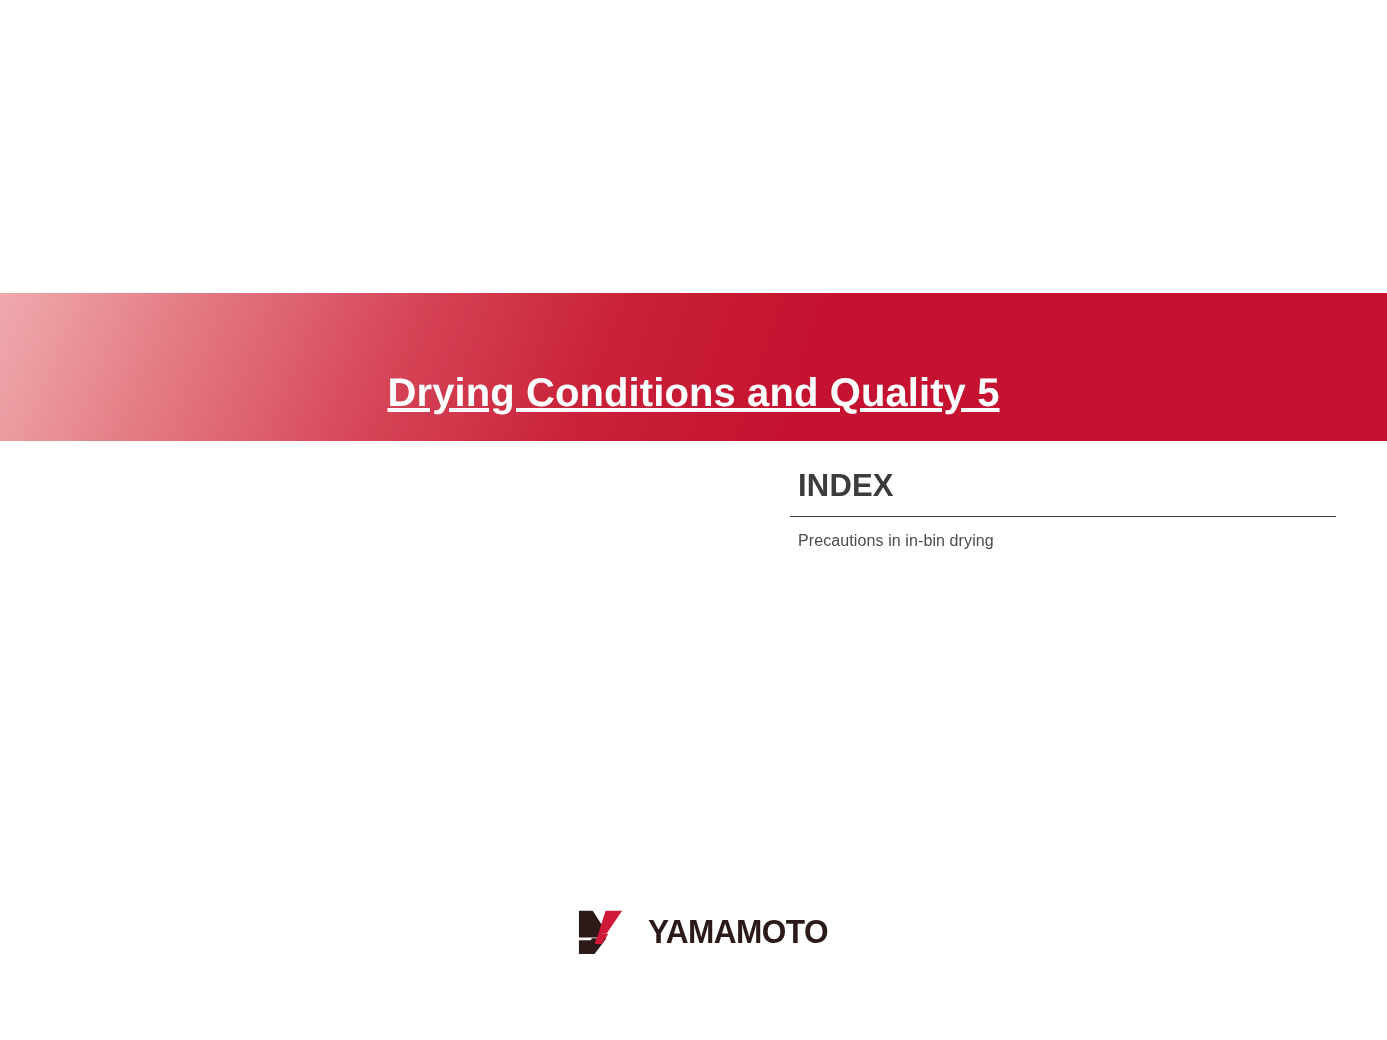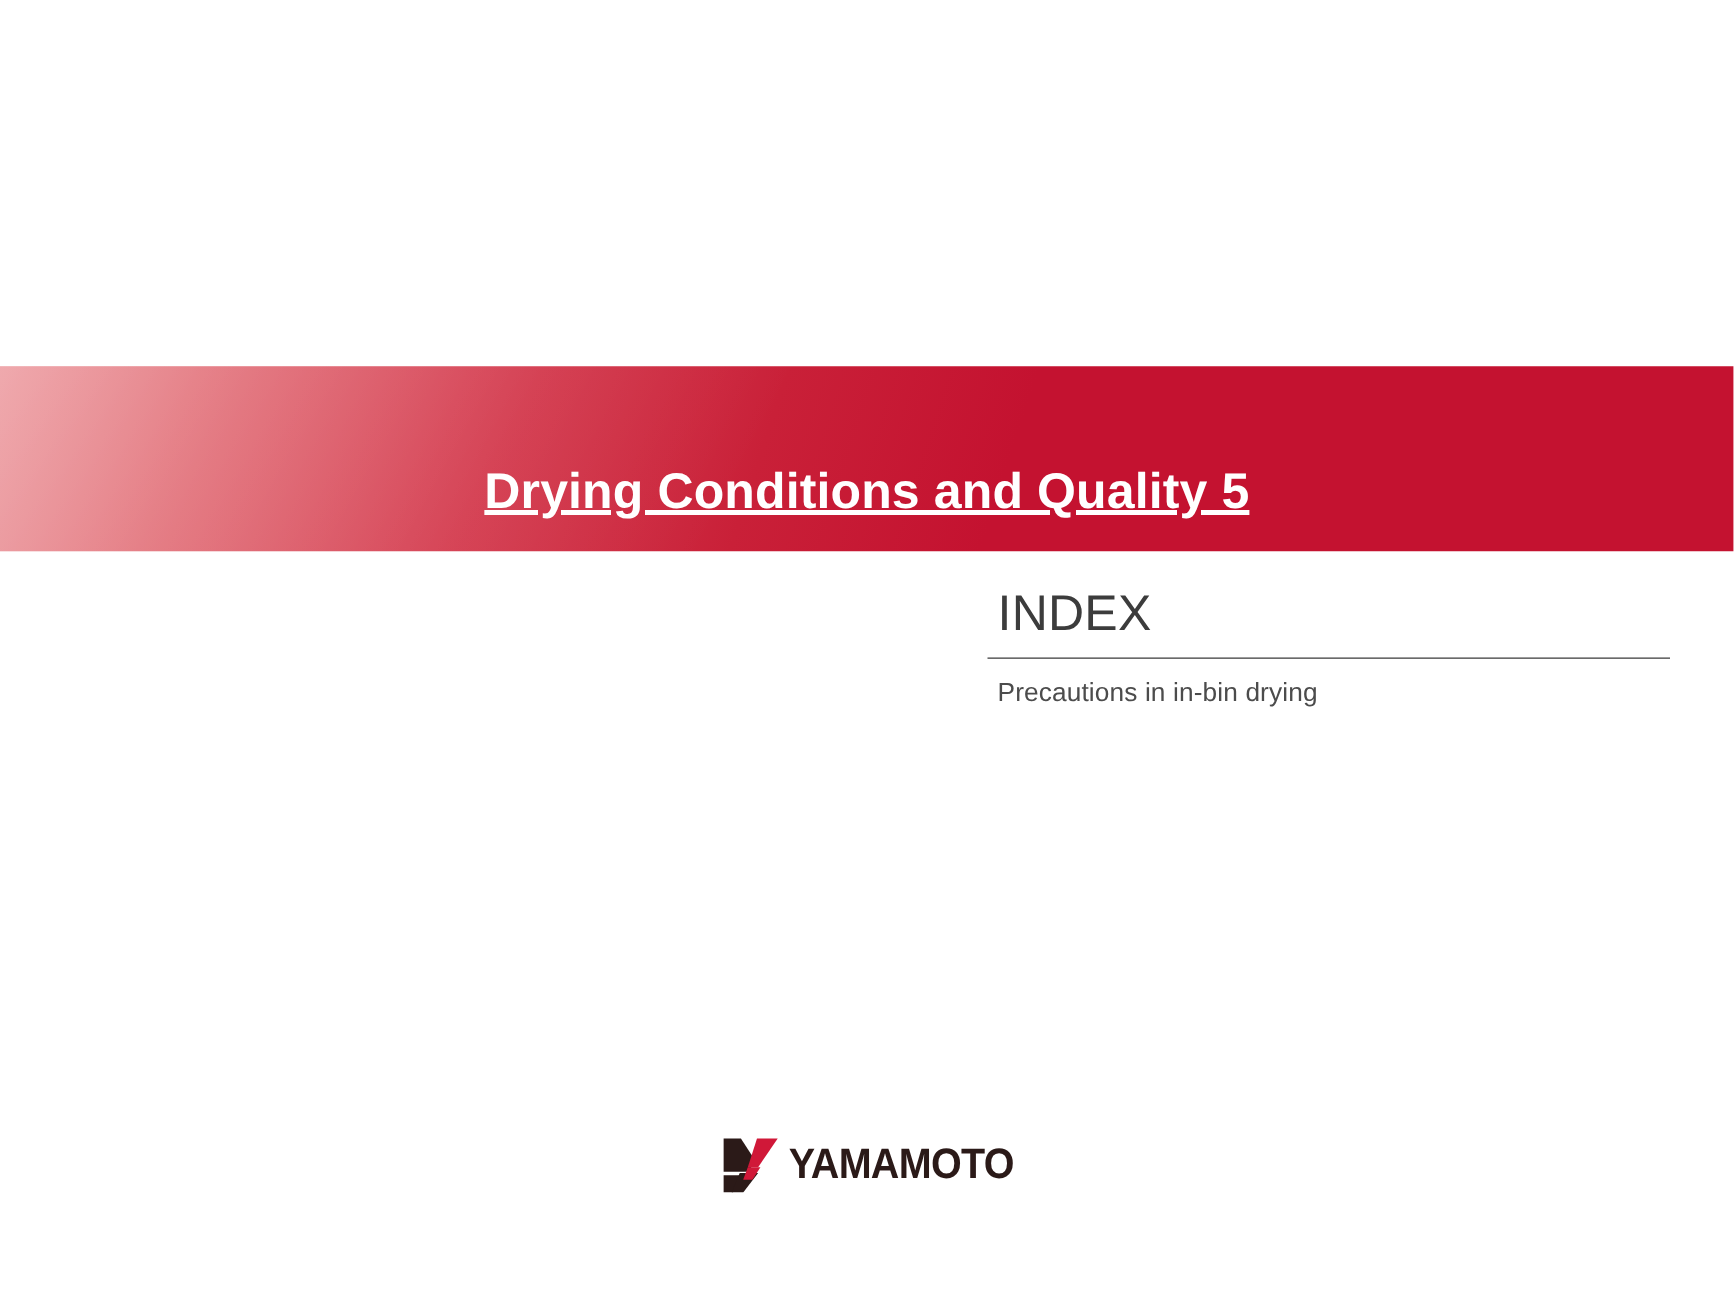--- a/index.html
+++ b/index.html
@@ -66,55 +66,55 @@
   }
 
   
   #index-block {
     position: absolute;
     left: 790px;
     top: 468px;
     width: 546px;
   }
   #index-heading {
-    font-size: 40px;
-    font-weight: normal;
+    font-size: 31px;
+    font-weight: bold;
     color: #3c3c3c;
     line-height: 1.18;
     padding-left: 8px;
     letter-spacing: 0.2px;
     white-space: nowrap;
   }
   #index-rule {
     width: 546px;
     height: 1px;
     background: #3a3a3a;
     margin-top: 11px;
   }
   #index-subtitle {
-    font-size: 21px;
+    font-size: 16px;
     font-weight: normal;
     color: #4c4c4c;
     line-height: 1.3;
     padding-left: 8px;
     margin-top: 14px;
     letter-spacing: 0.1px;
     white-space: nowrap;
   }
 
   
   #brand-logo {
     position: absolute;
     left: 578px;
     top: 906px;
     width: 232px;
     height: 50px;
     display: flex;
     align-items: center;
-    gap: 7px;
+    gap: 24px;
   }
   #logo-mark {
     width: 46px;
     height: 46px;
     flex: 0 0 auto;
     display: block;
   }
   #logo-wordmark {
     font-size: 34px;
     font-weight: bold;

